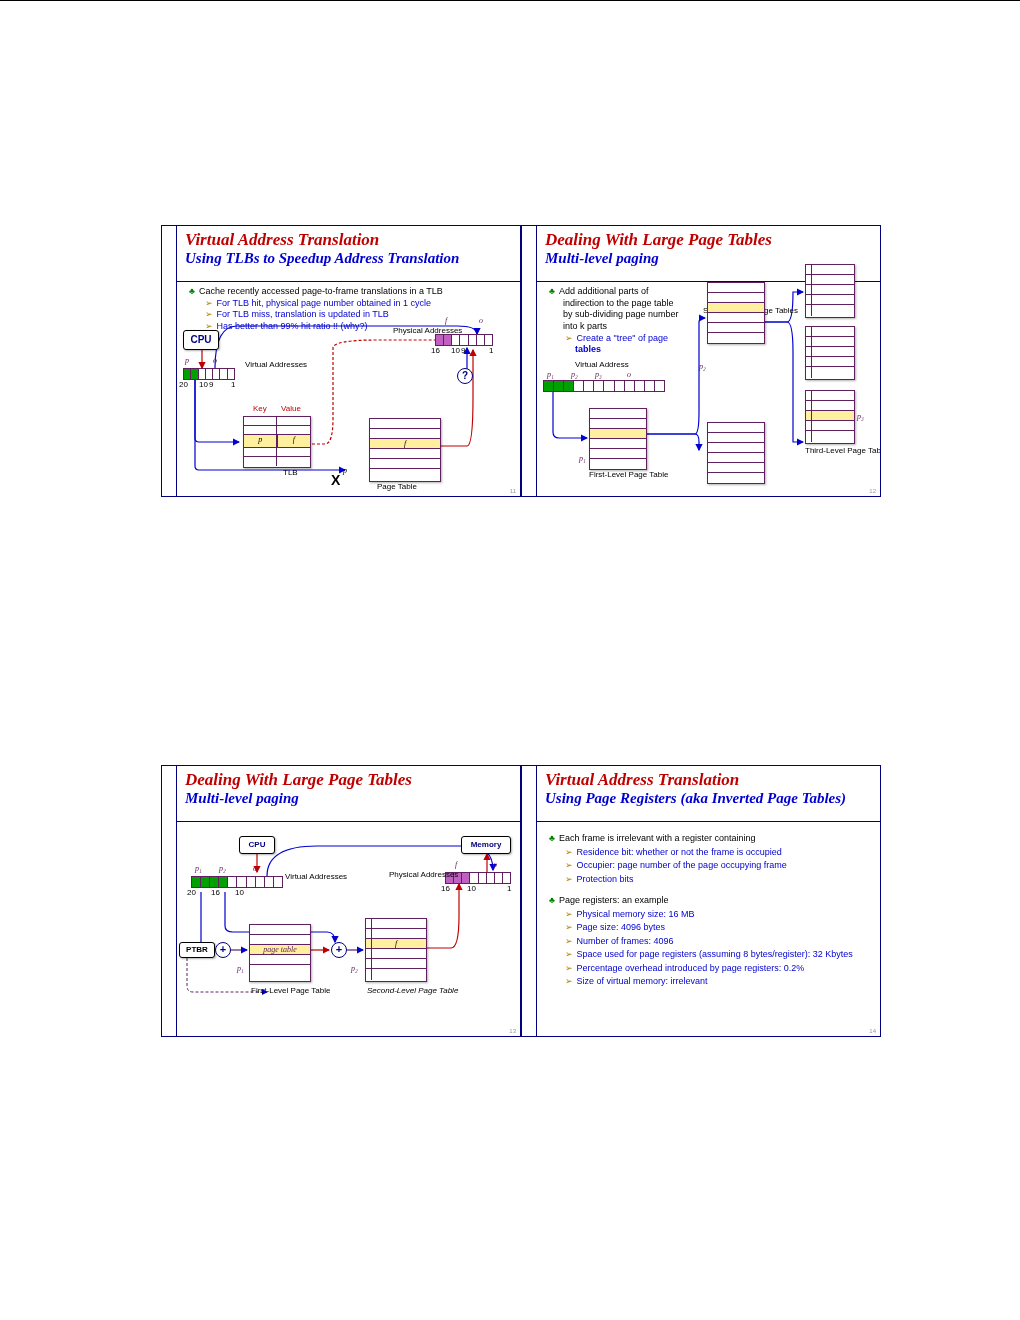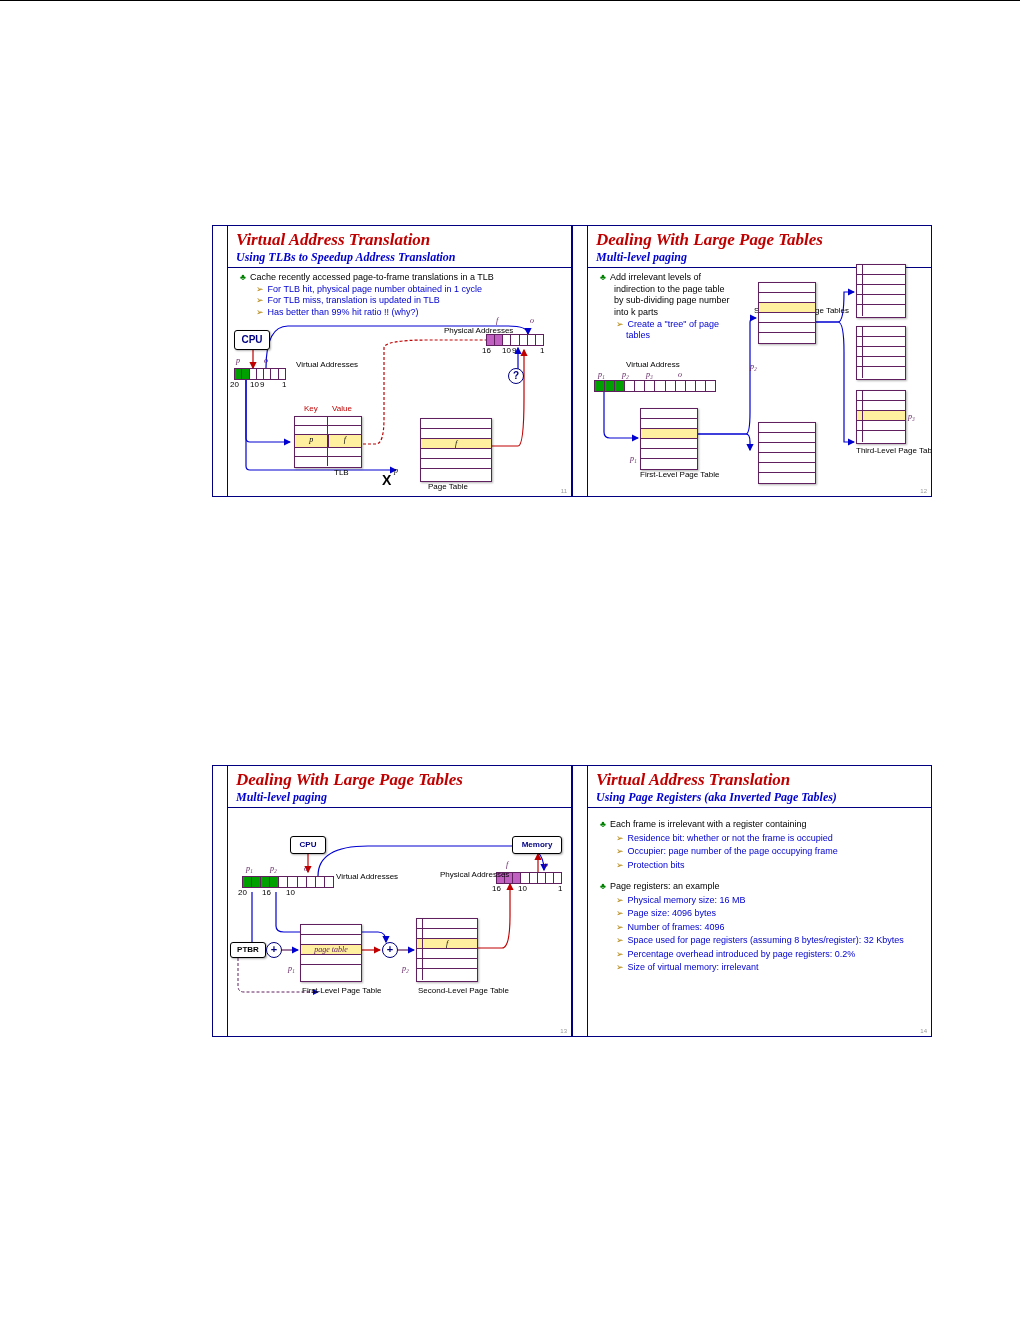--- a/index.html
+++ b/index.html
@@ -11,24 +11,24 @@
   }
   .page {
     width: 1020px;
     height: 1320px;
     position: relative;
     border-top: 1px solid #000;
     box-sizing: border-box;
   }
   .slide-pair {
     position: absolute;
-    left: 96px;
+    left: 103px;
     width: 836px;
     display: flex;
-    justify-content: flex-end;
+    justify-content: center;
   }
   .slide {
     width: 360px;
     height: 272px;
     border: 1px solid #000080;
     background: #fff;
     box-sizing: border-box;
     position: relative;
     overflow: hidden;
   }
@@ -46,23 +46,23 @@
     font-weight: bold;
     font-size: 17px;
     color: #c00000;
     padding: 4px 8px 0 8px;
     white-space: nowrap;
   }
   .slide-subtitle {
     font-family: "Brush Script MT", cursive;
     font-style: italic;
     font-weight: bold;
-    font-size: 12px;
+    font-size: 15px;
     color: #0000d0;
-    padding: 0 8px 2px 8px;
+    padding: 0 8px 14px 8px;
     border-bottom: 1px solid #000080;
   }
   .content {
     padding: 4px 8px 4px 12px;
     font-size: 9px;
     line-height: 1.3;
   }
   .club {
     color: #008000;
     margin-right: 4px;
@@ -271,26 +271,26 @@
         </div>
       </div>
       <div class="pagenum">11</div>
     </div>
 
     <div class="slide">
       <div class="slide-inner">
         <div class="slide-title">Dealing  With  Large  Page  Tables</div>
         <div class="slide-subtitle">Multi-level  paging</div>
         <div class="content" style="width:155px;">
-          <div><span class="club">♣</span><span>Add irrelevant levels of</span></div>
+          <div><span class="club">♣</span><span>Add additional parts of</span></div>
           <div style="padding-left:14px;"><span>indirection to the page table</span></div>
           <div style="padding-left:14px;"><span>by sub-dividing page number</span></div>
           <div style="padding-left:14px;"><span>into k parts</span></div>
           <div><span class="arrow">➢</span><span class="sub">Create a "tree" of page</span></div>
-          <div style="padding-left:26px;"><span class="sub">tables</span></div>
+          <div style="padding-left:26px;font-weight:bold;"><span class="sub">tables</span></div>
         </div>
         <div class="diag" style="position:absolute;left:0;top:36px;right:0;bottom:0;">
           <svg class="arrows" width="345" height="236">
             <defs>
                 <marker id="ar2" markerWidth="6" markerHeight="6" refX="5" refY="3" orient="auto">
                   <path d="M0,0 L6,3 L0,6 Z" fill="#0000d0"></path>
                 </marker>
               </defs>
 
             <path d="M110,172 L158,172 Q162,172 162,150 L162,60 Q162,56 168,56" stroke="#0000d0" stroke-width="1.2" fill="none" marker-end="url(#ar2)"></path>
@@ -480,21 +480,21 @@
           <div class="tbl" style="left:188px;top:82px;width:60px;height:62px;">
             <div class="tbl-row"></div>
               <div class="tbl-row"></div>
             <div class="tbl-row hl" style="text-align:center;font-style:italic;font-family:serif;line-height:9px;">f</div>
             <div class="tbl-row"></div>
               <div class="tbl-row"></div>
               <div class="tbl-row"></div>
           </div>
           <div style="position:absolute;left:188px;top:82px;width:6px;height:62px;border-right:1px solid #602060;"></div>
           <div class="lbl ital" style="left:174px;top:128px;color:#602060;">p₂</div>
-          <div class="lbl" style="left:190px;top:150px;width:62px;text-align:center;">Second-Level Page Table</div>
+          <div class="lbl" style="left:190px;top:150px;width:62px;text-align:center;font-style:italic;">Second-Level Page Table</div>
         </div>
       </div>
       <div class="pagenum">13</div>
     </div>
 
     <div class="slide">
       <div class="slide-inner">
         <div class="slide-title">Virtual  Address  Translation</div>
         <div class="slide-subtitle">Using Page Registers (aka Inverted Page Tables)</div>
         <div class="content" style="line-height:1.5;">

